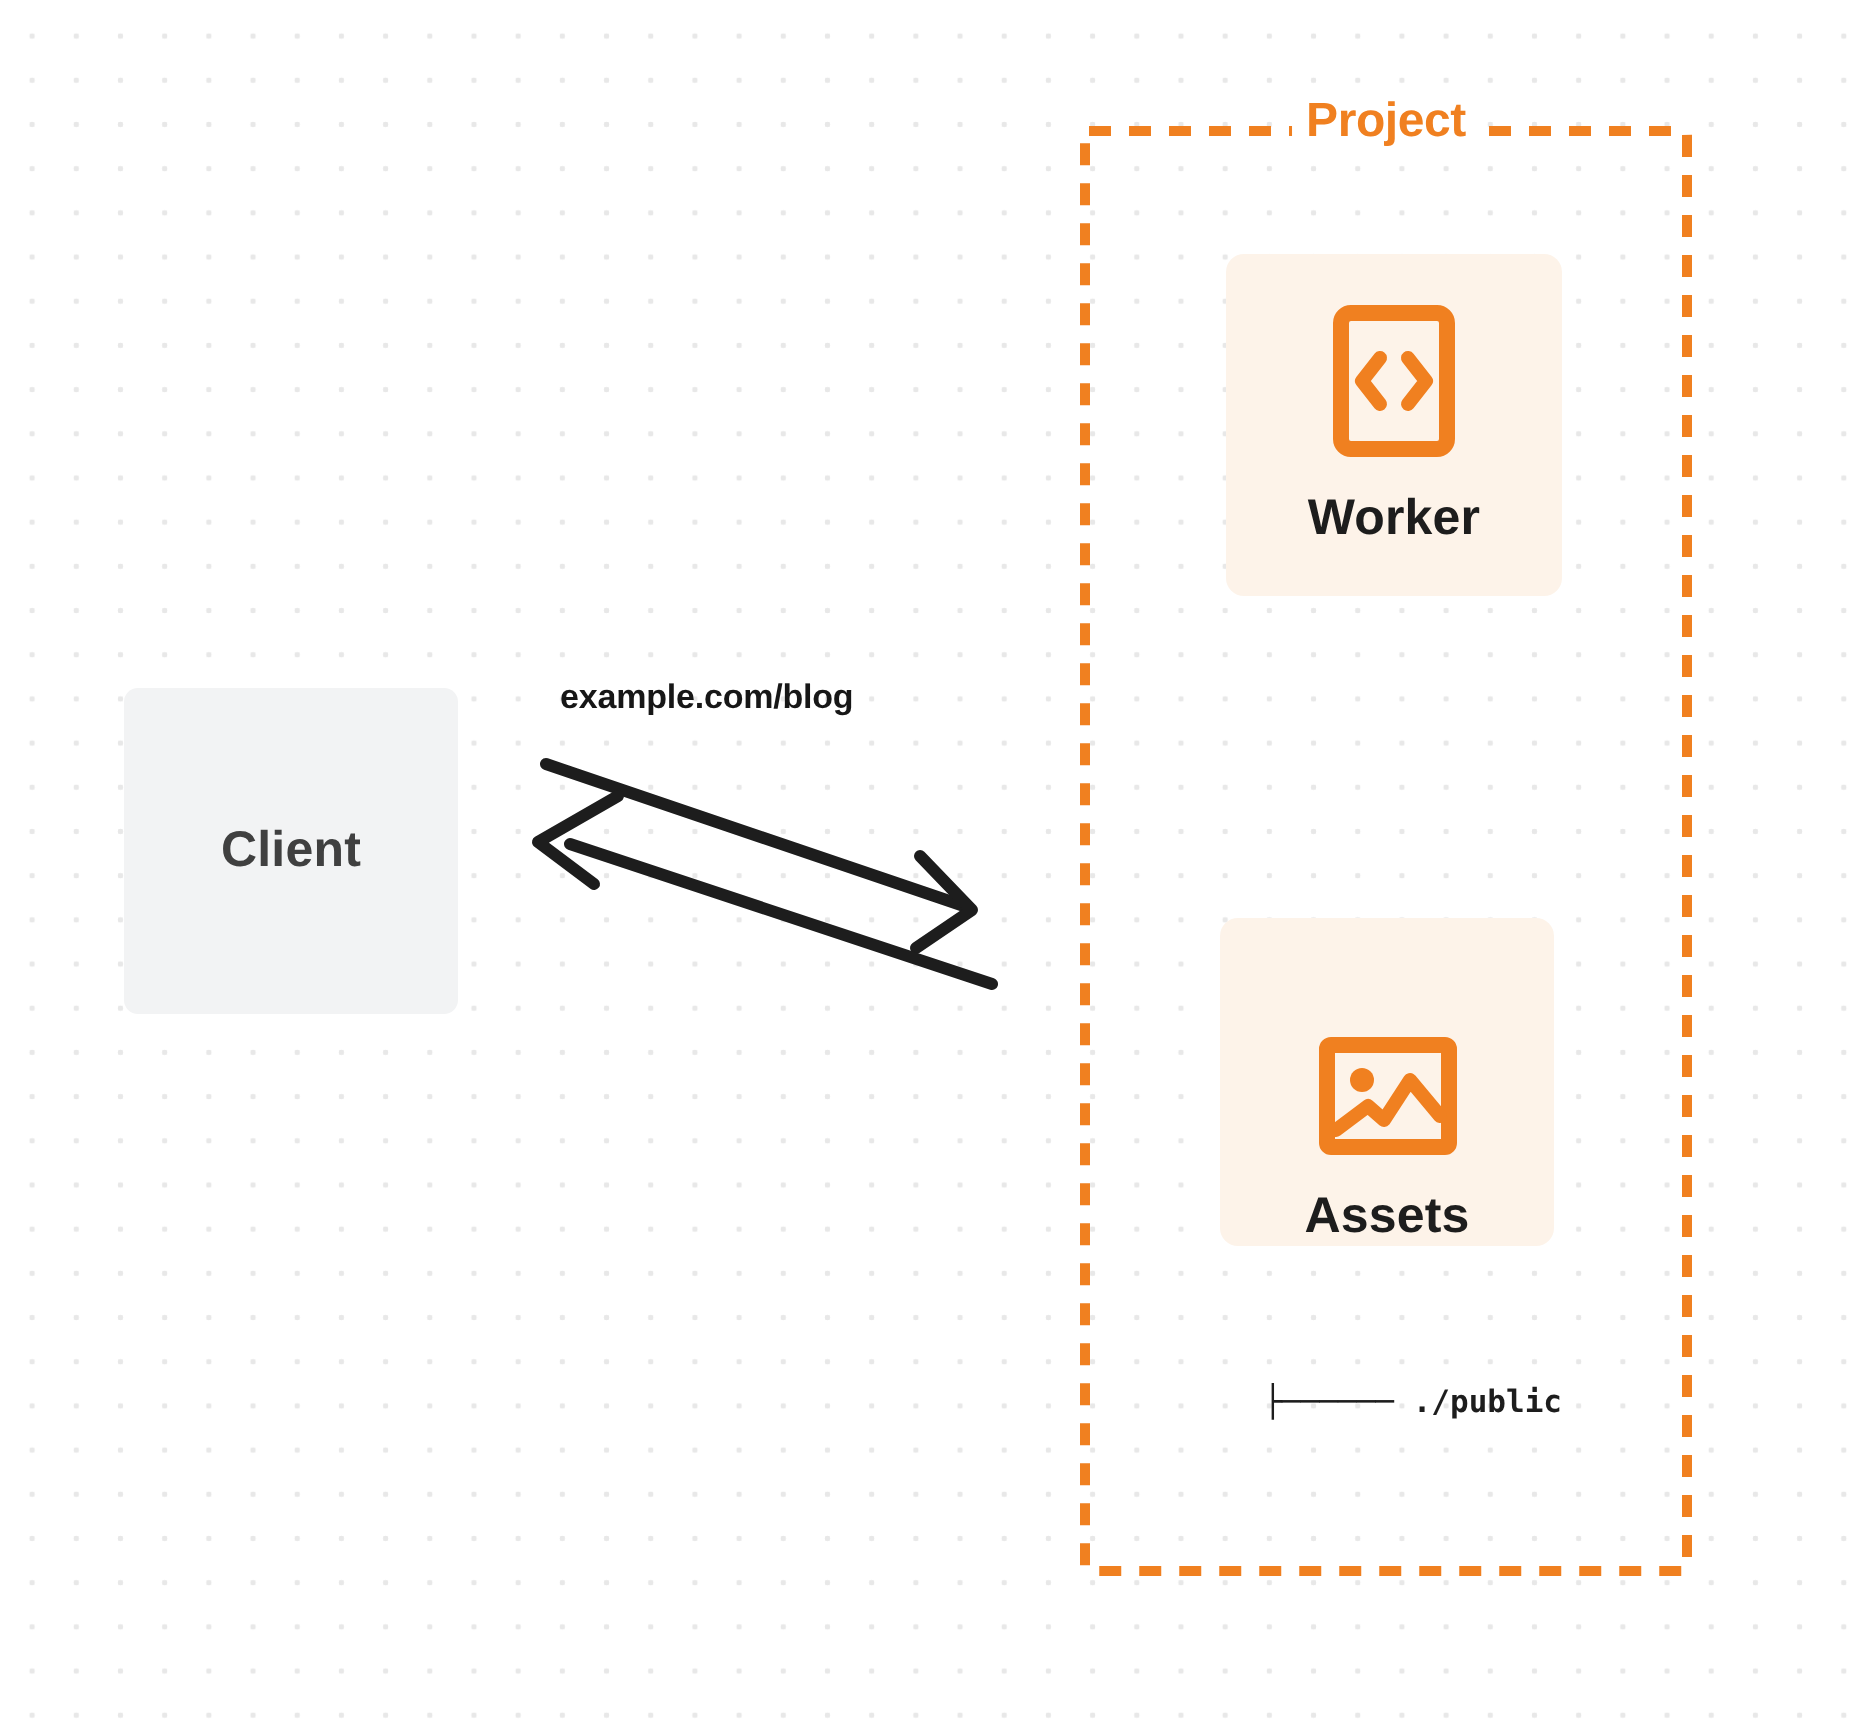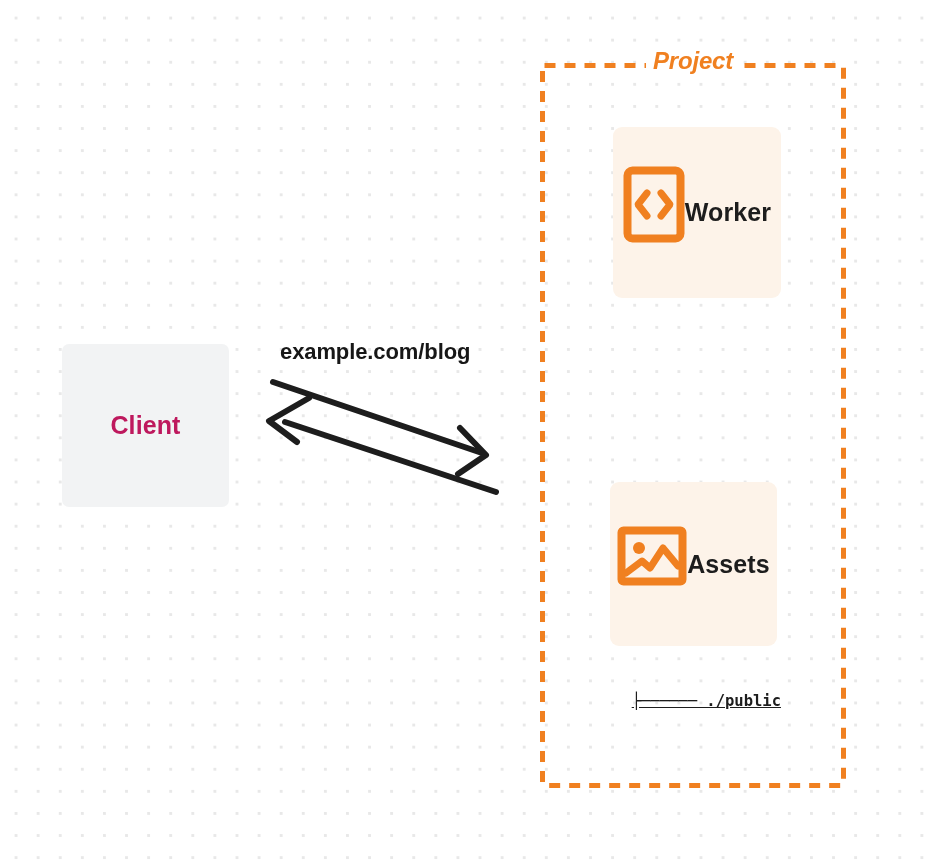--- a/index.html
+++ b/index.html
@@ -34,37 +34,37 @@
     height: 163px;
     background: #f2f3f4;
     border-radius: 7px;
     display: flex;
     align-items: center;
     justify-content: center;
   }
   #client-node .node-label {
     font-size: 25px;
     font-weight: bold;
-    color: #be185d;
+    color: #404040;
     letter-spacing: 0.1px;
   }
 
   
   #connector-group {
     position: absolute;
     left: 255px;
     top: 330px;
     width: 260px;
     height: 185px;
   }
   #request-label {
     position: absolute;
     left: 280px;
     top: 339px;
-    font-size: 22px;
+    font-size: 17px;
     font-weight: bold;
     color: #171717;
     white-space: nowrap;
     letter-spacing: -0.1px;
     text-align: center;
   }
 
   
   #project-container {
     position: absolute;
@@ -84,44 +84,44 @@
     left: 50%;
     top: -16px;
     transform: translateX(-50%);
     background: #ffffff;
     padding: 0 7px;
     font-size: 24px;
     font-weight: bold;
     color: #f08020;
     white-space: nowrap;
     letter-spacing: -0.2px;
-    font-style: italic;
   }
 
   
   .service-card {
     position: absolute;
     background: #fdf3e9;
     border-radius: 9px;
     display: flex;
-    flex-direction: row;
+    flex-direction: column;
     align-items: center;
     justify-content: center;
   }
   #worker-card {
     left: 73px;
     top: 64px;
     width: 168px;
     height: 171px;
   }
   #assets-card {
     left: 70px;
-    top: 419px;
+    top: 396px;
     width: 167px;
     height: 164px;
+    justify-content: flex-end;
   }
   .service-card .card-icon {
     display: block;
     line-height: 0;
   }
   #worker-card .card-icon { margin-bottom: 16px; }
   #assets-card .card-icon { margin-bottom: 16px; }
   .service-card .card-label {
     font-size: 25px;
     font-weight: bold;
@@ -138,21 +138,20 @@
     font-family: "DejaVu Sans Mono", monospace;
     font-size: 15.5px;
     font-weight: bold;
     color: #1d1d1d;
     text-align: right;
     line-height: 21px;
     white-space: pre;
   }
   #assets-file-tree .tree-row {
     display: block;
-    text-decoration: underline;
   }
 </style>
 </head>
 <body>
 
 <div id="canvas">
 
   <div id="client-node">
     <span class="node-label">Client</span>
   </div>

